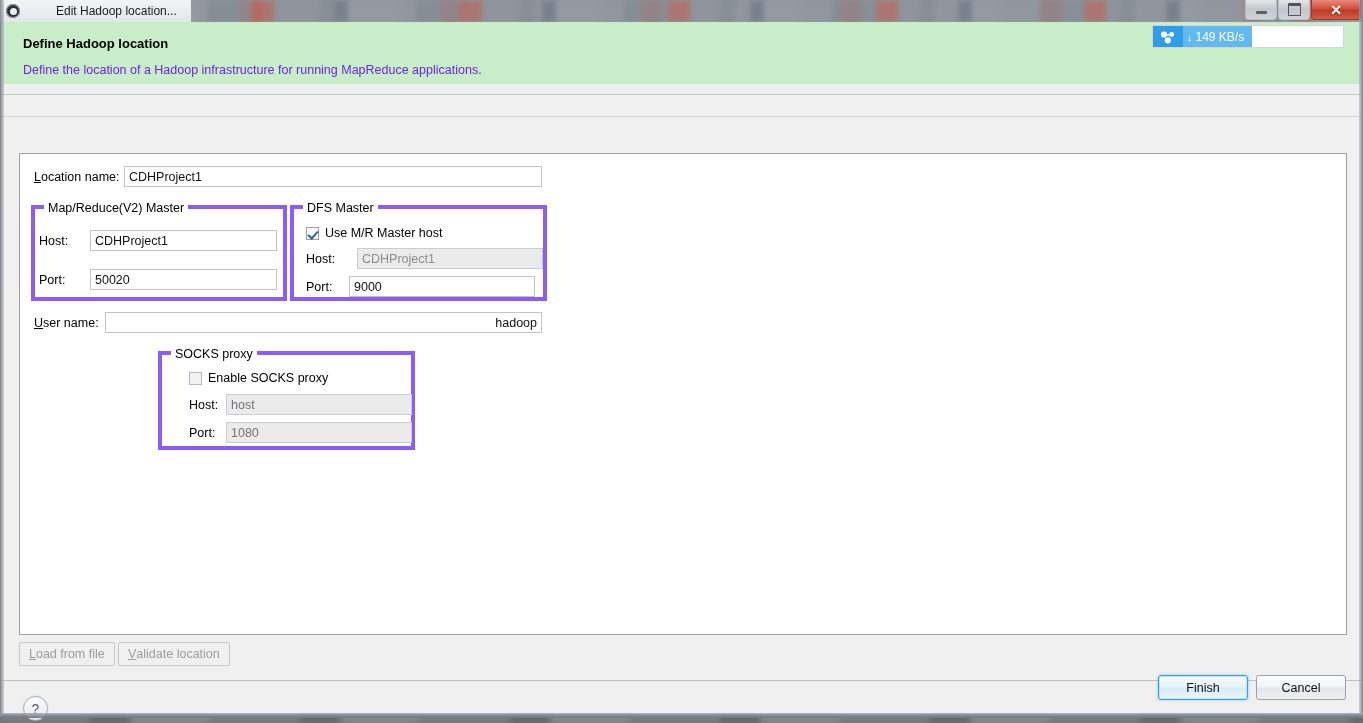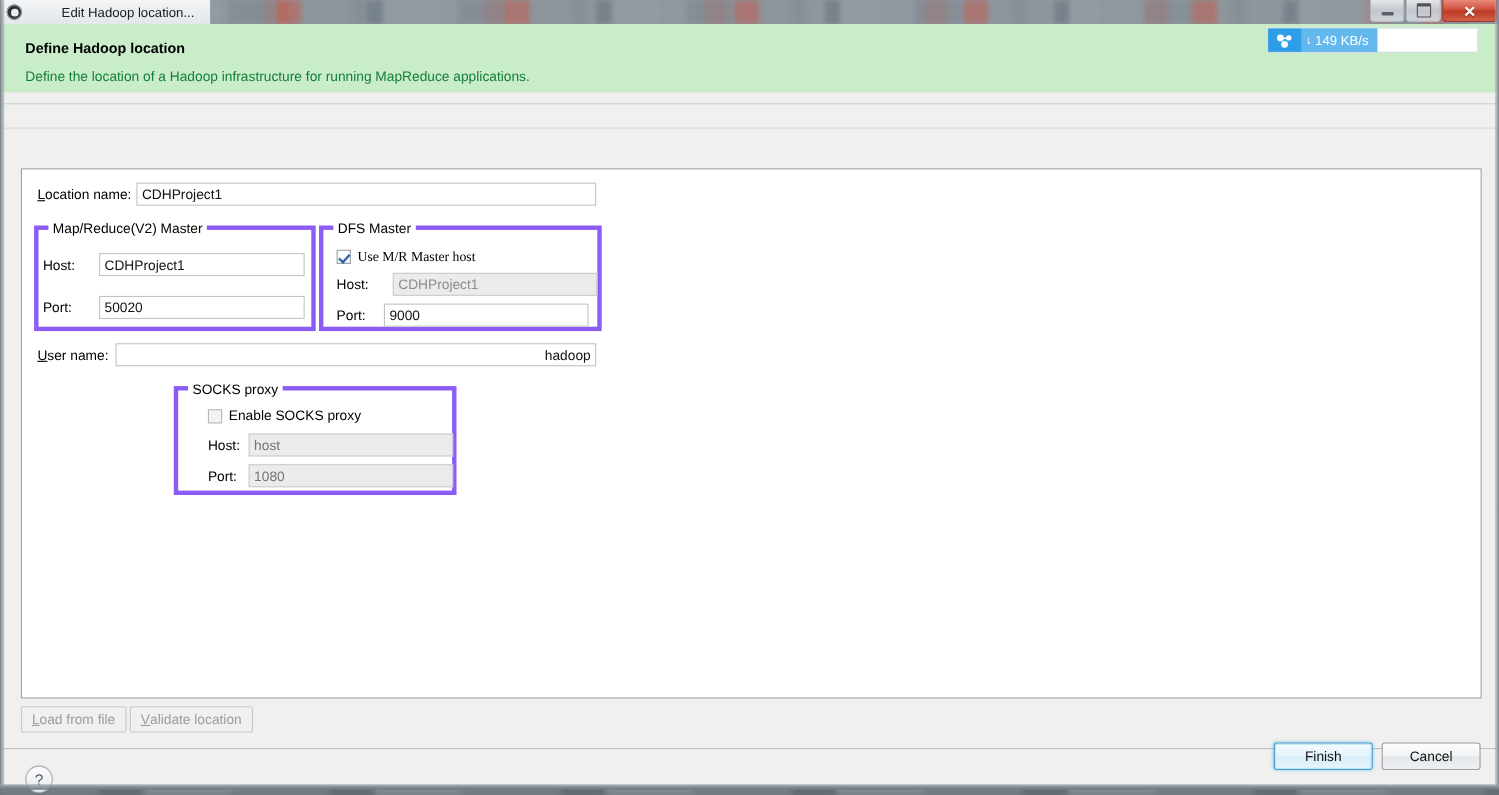--- a/index.html
+++ b/index.html
@@ -220,21 +220,21 @@
     position: absolute;
     left: 21px; top: 14px;
     font-size: 13px;
     font-weight: bold;
     color: #000000;
   }
   #banner-desc {
     position: absolute;
     left: 21px; top: 41px;
     font-size: 12.5px;
-    color: #15803d;
+    color: #6d28d9;
   }
   #banner-sep {
     position: absolute;
     left: 1px; top: 94px;
     width: 1360px;
     height: 1px;
     background: #d7d7d7;
   }
   #banner-strip {
     position: absolute;
@@ -508,21 +508,21 @@
         <span class="group-title">Map/Reduce(V2) Master</span>
         <span class="field-label" style="left:4px; top:25px;">Host:</span>
         <input class="txtbox" style="left: 55px; top: 21px; width: 187px;" value="CDHProject1">
         <span class="field-label" style="left:4px; top:64px;">Port:</span>
         <input class="txtbox" style="left: 55px; top: 60px; width: 187px;" value="50020">
       </div>
 
       <div class="groupbox" style="left:270px; top:51px; width:257px; height:96px;">
         <span class="group-title">DFS Master</span>
         <span class="checkbox checked" style="left:12px; top:18px;"></span>
-        <span class="checkbox-label" style="left:31px; top:17px;font-family:Liberation Serif, serif;">Use M/R Master host</span>
+        <span class="checkbox-label" style="left:31px; top:17px;">Use M/R Master host</span>
         <span class="field-label" style="left:12px; top:43px;">Host:</span>
         <input class="txtbox disabled" style="left: 63px; top: 39px; width: 186px;" disabled="" value="CDHProject1">
         <span class="field-label" style="left:12px; top:71px;">Port:</span>
         <input class="txtbox" style="left: 55px; top: 67px; width: 186px;" value="9000">
       </div>
 
       <span class="field-label" style="left:14px; top:162px;"><span class="mn">U</span><span>ser name:</span></span>
       <input class="txtbox" style="left: 85px; top: 158px; width: 437px; text-align: right;" value="hadoop">
 
       <div class="groupbox" style="left:138px; top:197px; width:257px; height:99px;">

